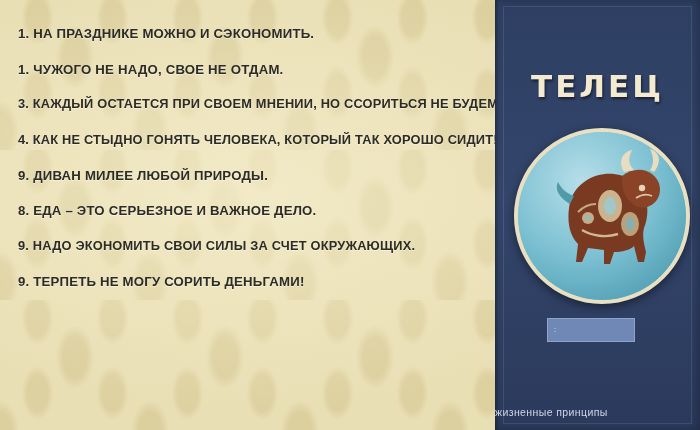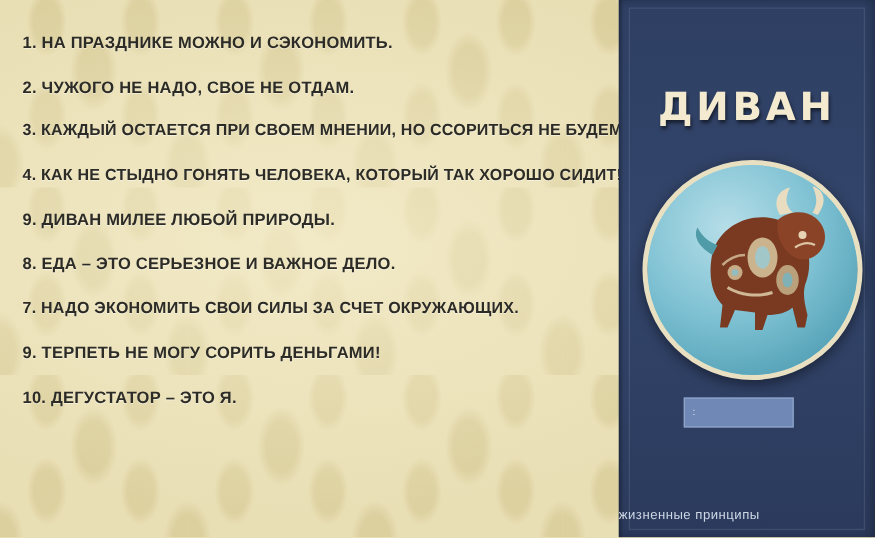--- a/index.html
+++ b/index.html
@@ -144,35 +144,34 @@
 </style>
 </head>
 <body>
 
 <div class="poster">
   <div class="bg-pattern"></div>
   <div class="bg-vignette"></div>
 
   <div class="text-panel">
     <p class="line l1">1. НА ПРАЗДНИКЕ МОЖНО И СЭКОНОМИТЬ.</p>
-    <p class="line l2">2. ЧУЖОГО НЕ НАДО, СВОЕ НЕ ОТДАМ.</p>
+    <p class="line l2">1. ЧУЖОГО НЕ НАДО, СВОЕ НЕ ОТДАМ.</p>
     <p class="line l3">3. КАЖДЫЙ ОСТАЕТСЯ ПРИ СВОЕМ МНЕНИИ, НО ССОРИТЬСЯ НЕ БУДЕМ.</p>
     <p class="line l4">4. КАК НЕ СТЫДНО ГОНЯТЬ ЧЕЛОВЕКА, КОТОРЫЙ ТАК ХОРОШО СИДИТ!</p>
     <p class="line l5">9. ДИВАН МИЛЕЕ ЛЮБОЙ ПРИРОДЫ.</p>
     <p class="line l6">8. ЕДА – ЭТО СЕРЬЕЗНОЕ И ВАЖНОЕ ДЕЛО.</p>
-    <p class="line l8">7. НАДО ЭКОНОМИТЬ СВОИ СИЛЫ ЗА СЧЕТ ОКРУЖАЮЩИХ.</p>
+    <p class="line l8">9. НАДО ЭКОНОМИТЬ СВОИ СИЛЫ ЗА СЧЕТ ОКРУЖАЮЩИХ.</p>
     <p class="line l9">9. ТЕРПЕТЬ НЕ МОГУ СОРИТЬ ДЕНЬГАМИ!</p>
-    <p class="line l10">10. ДЕГУСТАТОР – ЭТО Я.</p>
   </div>
 
   <div class="side">
     <div class="side-divider"></div>
     <div class="side-inner"></div>
 
-    <div class="sign-title">ДИВАН</div>
+    <div class="sign-title">ТЕЛЕЦ</div>
 
     <div class="medallion">
       <svg class="bull" viewBox="0 0 168 168">
         <defs>
           <radialGradient id="medg" cx="38%" cy="30%" r="75%">
             <stop offset="0%" stop-color="#b6dee8"></stop>
             <stop offset="60%" stop-color="#7cc0d2"></stop>
             <stop offset="100%" stop-color="#56a2b7"></stop>
           </radialGradient>
         </defs>

